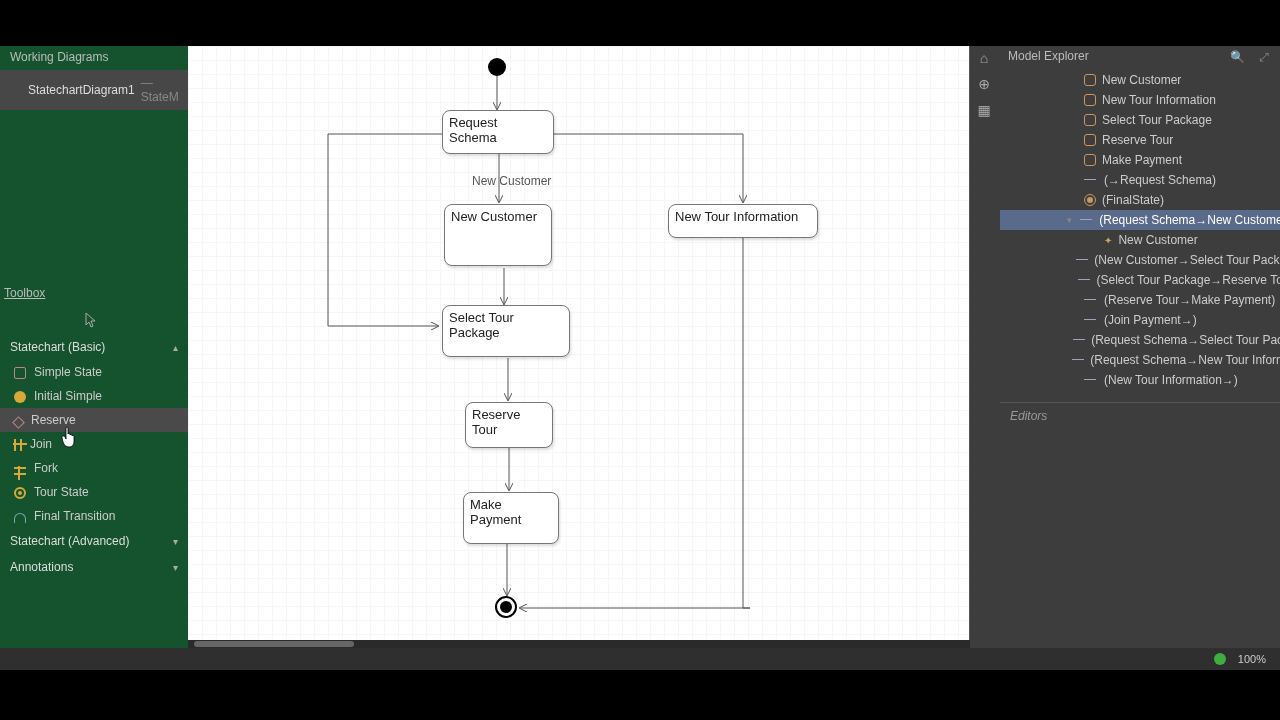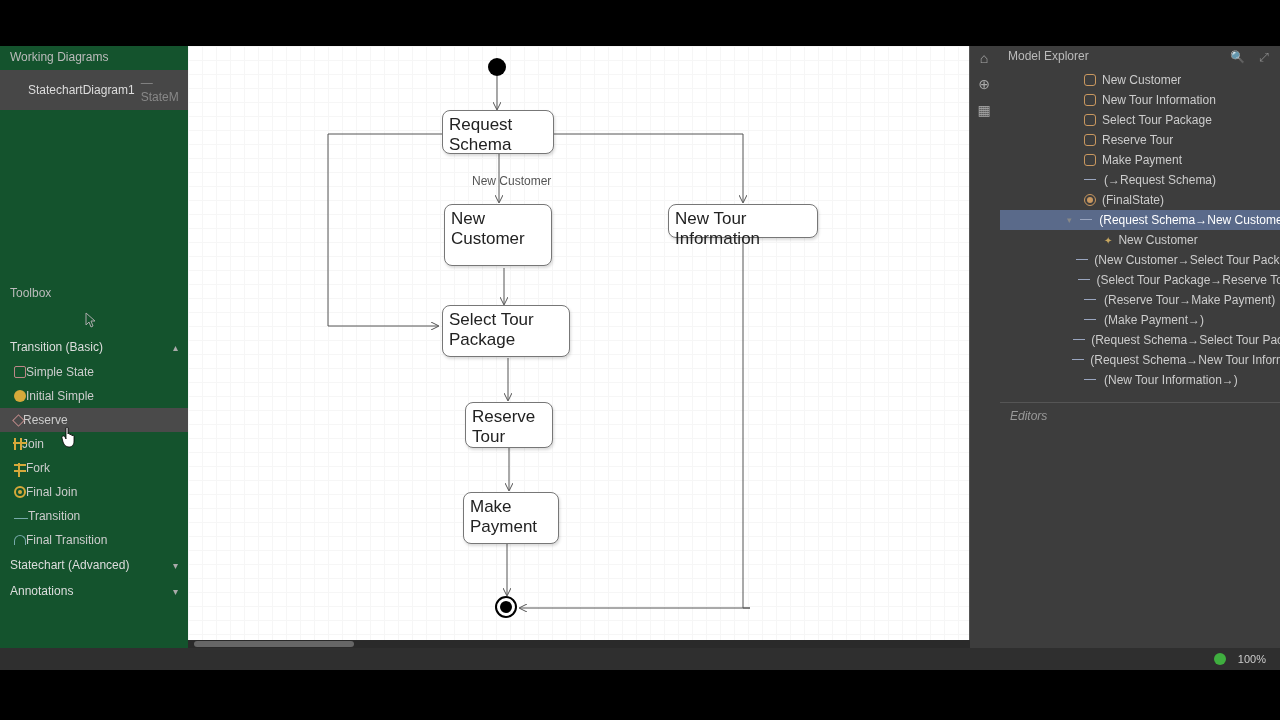--- a/index.html
+++ b/index.html
@@ -33,29 +33,29 @@
     padding: 6px 10px 6px 22px;
     background: #474747;
     color: #ddd;
     font-size: 12px;
   }
   .diagram-tab .dot { width: 10px; height: 10px; border-radius: 2px; background: #d96b6b; display:inline-block;}
   .diagram-tab .sub { color: #888; }
 
   .left-spacer { flex: 0 0 170px; }
 
-  .toolbox-title { padding: 6px 10px; color: #bbb; font-size: 12px; }
+  .toolbox-title { padding: 6px 4px; color: #bbb; font-size: 12px; text-decoration: underline; }
   .toolbox-selector { height: 28px; display:flex; align-items:center; padding-left: 85px; color:#aaa;}
   .toolbox-group-header {
     display: flex; align-items: center; justify-content: space-between;
     padding: 6px 10px; color: #ddd; font-size: 12px; cursor: pointer;
   }
   .toolbox-group-header .chev { font-size: 10px; color: #aaa;}
   .toolbox-item {
-    display: flex; align-items: center; 
+    display: flex; align-items: flex-end; gap: 8px;
     padding: 5px 14px 5px 14px; color: #ccc; font-size: 12px; cursor: pointer;
   }
   .toolbox-item:hover, .toolbox-item.hovered { background: #4a4a4a; }
   .tb-icon { width: 12px; height: 12px; display:inline-block; position:relative; }
   .ic-simple { border: 1px solid #b88; border-radius: 2px; }
   .ic-initial { background: #d6a93a; border-radius: 50%; }
   .ic-choice { border: 1px solid #b88; transform: rotate(45deg); width:9px; height:9px; }
   .ic-join { border-left: 2px solid #d6a93a; border-right: 2px solid #d6a93a; width:8px; }
   .ic-join::after { content:""; position:absolute; left:-3px; top:4px; width:14px; height:2px; background:#d6a93a;}
   .ic-fork { border-top: 2px solid #d6a93a; border-bottom: 2px solid #d6a93a; height:8px; }
@@ -87,21 +87,21 @@
     display:flex; flex-direction:column; gap:6px;
   }
   .side-icons .sicon { width:20px; height:20px; display:flex;align-items:center;justify-content:center; color:#aaa; font-size:14px; cursor:pointer;}
 
   .state-box {
     position: absolute;
     background: #fff;
     border: 1px solid #777;
     border-radius: 8px;
     box-shadow: 1px 2px 3px rgba(0,0,0,0.15);
-    font-size: 17px;
+    font-size: 13px;
     color: #222;
     display:flex;
     padding: 4px 6px 0;
   }
   .initial-node {
     position: absolute; width: 18px; height: 18px; background:#000; border-radius:50%;
   }
   .final-node {
     position: absolute; width: 22px; height: 22px; border:2px solid #000; border-radius:50%;
     display:flex;align-items:center;justify-content:center;
@@ -174,21 +174,21 @@
     <div class="left-spacer"></div>
 
     <div class="toolbox-title">Toolbox</div>
     <div class="toolbox-selector">
       <svg width="12" height="16" viewBox="0 0 12 16">
           <path d="M1 1 L1 13 L4 10 L6 15 L8 14 L6 9 L10 9 Z" fill="none" stroke="#aaa" stroke-width="1"></path>
         </svg>
     </div>
 
     <div class="toolbox-group-header">
-      <span>Transition (Basic)</span>
+      <span>Statechart (Basic)</span>
       <span class="chev">▴</span>
     </div>
     <div class="toolbox-item">
         <span class="tb-icon ic-simple"></span>
         <span>Simple State</span>
       </div>
     <div class="toolbox-item">
         <span class="tb-icon ic-initial"></span>
         <span>Initial Simple</span>
       </div>
@@ -199,25 +199,21 @@
     <div class="toolbox-item">
         <span class="tb-icon ic-join"></span>
         <span>Join</span>
       </div>
     <div class="toolbox-item">
         <span class="tb-icon ic-fork"></span>
         <span>Fork</span>
       </div>
     <div class="toolbox-item">
         <span class="tb-icon ic-final"></span>
-        <span>Final Join</span>
-      </div>
-    <div class="toolbox-item">
-        <span class="tb-icon ic-transition"></span>
-        <span>Transition</span>
+        <span>Tour State</span>
       </div>
     <div class="toolbox-item">
         <span class="tb-icon ic-self"></span>
         <span>Final Transition</span>
       </div>
 
     <div class="toolbox-group-header">
       <span>Statechart (Advanced)</span>
       <span class="chev">▾</span>
     </div>
@@ -371,21 +367,21 @@
         <div class="tree-item">
           <span class="ti-indent" style="width: 62px;"></span>
           <span class="ti-arrow"></span>
           <span class="ti-icon ti-trans"></span>
           <span class="ti-text">(Reserve Tour→Make Payment)</span>
         </div>
         <div class="tree-item">
           <span class="ti-indent" style="width: 62px;"></span>
           <span class="ti-arrow"></span>
           <span class="ti-icon ti-trans"></span>
-          <span class="ti-text">(Make Payment→)</span>
+          <span class="ti-text">(Join Payment→)</span>
         </div>
         <div class="tree-item">
           <span class="ti-indent" style="width: 62px;"></span>
           <span class="ti-arrow"></span>
           <span class="ti-icon ti-trans"></span>
           <span class="ti-text">(Request Schema→Select Tour Package)</span>
         </div>
         <div class="tree-item">
           <span class="ti-indent" style="width: 62px;"></span>
           <span class="ti-arrow"></span>

